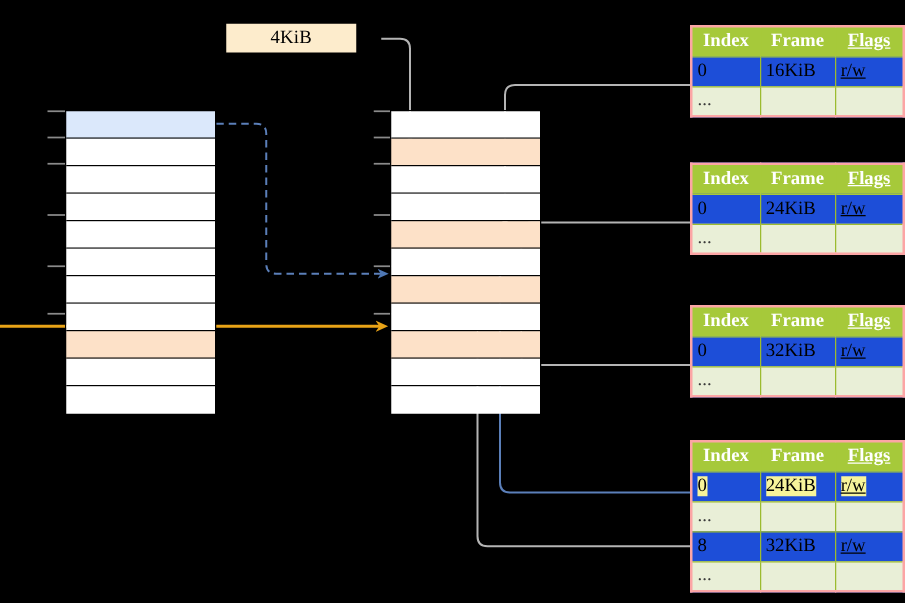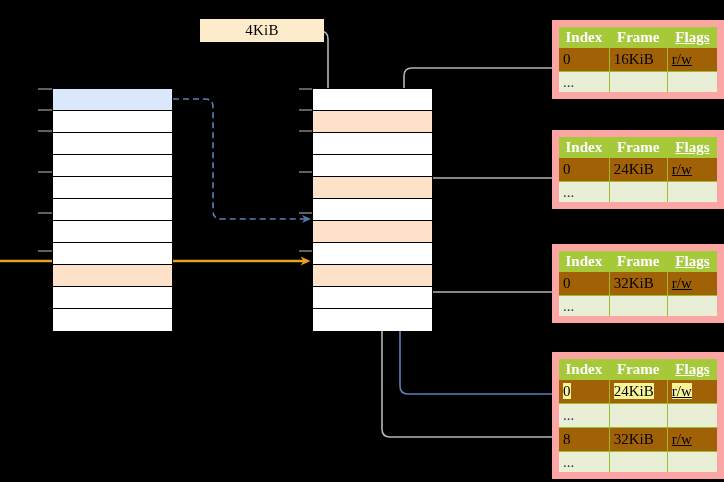--- a/index.html
+++ b/index.html
@@ -18,21 +18,21 @@
   .memrow.blue{background:#dbe8fb;}
   .memrow.peach{background:#fde1c8;}
 
   
   .sizebox{position:absolute;background:#fdeccc;color:#000;
            display:flex;align-items:center;justify-content:center;
            font-size:15px;letter-spacing:.2px;}
 
   
   .ptable{position:absolute;border-collapse:collapse;
-          border:7px solid #fca5a5;background:#a16207;padding-left:44px;}
+          border:2px solid #fca5a5;background:#1d4ed8;padding-left:44px;}
   .ptable td,.ptable th{border:1px solid #9cbb2f;padding:1px 4px;
           font-size:15px;text-align:left;color:#000;height:24px;
           box-sizing:border-box;font-weight:normal;}
   .ptable th{background:#a6c93a;color:#fff;font-weight:bold;
           border-color:#a6c93a;text-align:center;}
   .ptable tr.dots td{background:#e9efd7;color:#555;}
   .hl{background:#f7f49a;}
   .c-index{width:55px;}
   .c-frame{width:60px;}
   .c-flags{width:55px;text-decoration:underline;}
@@ -84,21 +84,21 @@
     <g stroke="#8a8a8a" stroke-width="1.4">
       <line x1="299" y1="89" x2="313" y2="89"></line>
       <line x1="299" y1="110" x2="313" y2="110"></line>
       <line x1="299" y1="131" x2="313" y2="131"></line>
       <line x1="299" y1="172" x2="313" y2="172"></line>
       <line x1="299" y1="213" x2="313" y2="213"></line>
       <line x1="299" y1="251" x2="313" y2="251"></line>
     </g>
   </svg>
 
-  <div class="sizebox" style="left:181px;top:19px;width:124px;height:23px;margin-left:19px;">
+  <div class="sizebox" style="left:181px;top:19px;width:104px;height:23px;">
     <span>4KiB</span>
   </div>
 
   <div class="memcol" id="virtual-col" style="left:52px;top:88px;width:121px;height:242px;">
       <div class="memrow blue" style="height: 22px;"></div>
       <div class="memrow" style="height: 22px;"></div>
       <div class="memrow" style="height: 22px;"></div>
       <div class="memrow" style="height: 22px;"></div>
       <div class="memrow" style="height: 22px;"></div>
       <div class="memrow" style="height: 22px;"></div>

